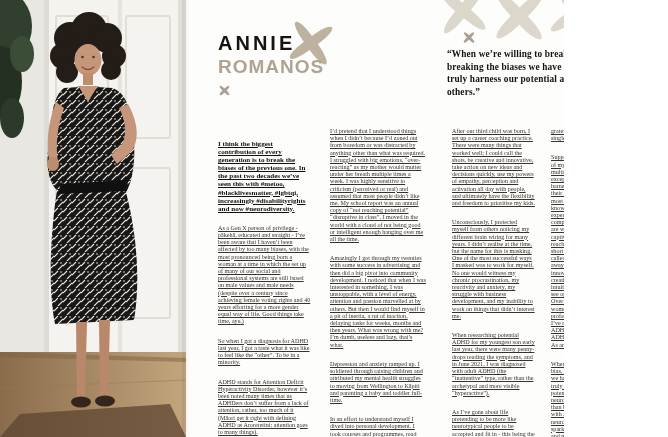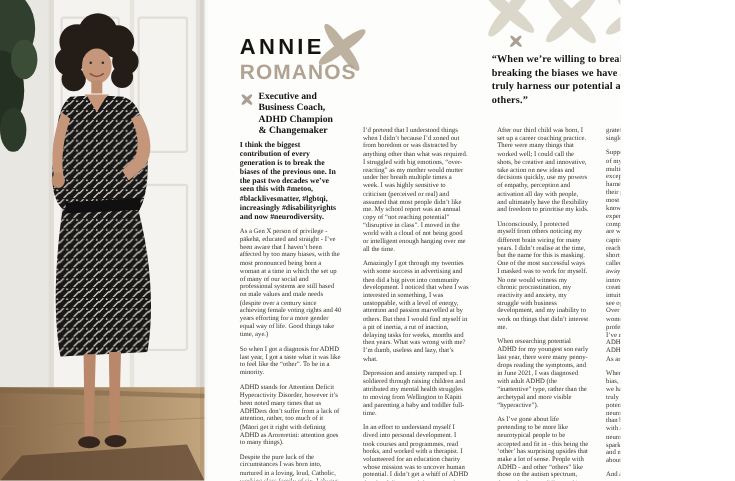--- a/index.html
+++ b/index.html
@@ -30,21 +30,21 @@
         background:currentColor;border-radius:38%/55%;}
   .brushx::before{transform:rotate(46deg) skewX(6deg);}
   .brushx::after{transform:rotate(-44deg) skewX(-6deg);}
 
   
   .quote{position:absolute;left:447px;top:48px;width:218px;text-align:left;font-weight:bold;
          font-size:9.3px;line-height:12.6px;color:#14110e;letter-spacing:.15px;}
 
   
   .col{position:absolute;top:116px;font-size:6.1px;line-height:7.2px;color:#38322b;}
-  .col p{margin:0 0 6px 0;}
+  .col p{margin:12px 0 6px 0;text-decoration:underline;}
   #col1{left:218px;width:93px;top:128px;}
   #col1 .intro{font-weight:bold;font-size:7.1px;line-height:8.1px;color:#14110e;margin-bottom:7px;}
   #col2{left:330px;width:96px;}
   #col3{left:452px;width:83px;}
   #col4{left:551px;width:90px;}
 
   
   .photo-edge{position:absolute;left:182px;top:0;width:8px;height:437px;
         background:linear-gradient(90deg,rgba(0,0,0,.07),rgba(0,0,0,0));}
 </style>
@@ -132,24 +132,20 @@
   <div class="brushx" style="left:437px;top:-16px;width:52px;height:52px;transform:rotate(-6deg);"></div>
   <div class="brushx" style="left:491px;top:-12px;width:56px;height:56px;"></div>
   <div class="brushx" style="left:549px;top:-14px;width:54px;height:54px;transform:rotate(10deg);"></div>
   <div class="brushx" style="left:614px;top:-10px;width:60px;height:60px;color:#c4bbaa;transform:rotate(-8deg);"></div>
   <div class="xicon" style="left:462px;top:31px;width:14px;height:14px;"></div>
   <div class="xicon" style="left:618px;top:89px;width:17px;height:17px;color:#b5ab9c;"></div>
 
   <div class="name-first">ANNIE</div>
   <div class="name-last">ROMANOS</div>
   <div class="xicon" style="left:218px;top:84px;width:13px;height:13px;"></div>
-  <div class="role">Executive and
-Business Coach,
-ADHD Champion
-&amp; Changemaker</div>
 
   <div class="quote">“When we’re willing to break the bias, including breaking the biases we have about ourselves, we can truly harness our potential and the potential in others.”</div>
 
   <div class="col" id="col1">
     <p class="intro">I think the biggest contribution of every generation is to break the biases of the previous one. In the past two decades we’ve seen this with #metoo, #blacklivesmatter, #lgbtqi, increasingly #disabilityrights and now #neurodiversity.</p>
     <p>As a Gen X person of privilege - pākehā, educated and straight - I’ve been aware that I haven’t been affected by too many biases, with the most pronounced being born a woman at a time in which the set up of many of our social and professional systems are still based on male values and male needs (despite over a century since achieving female voting rights and 40 years efforting for a more gender equal way of life. Good things take time, aye.)</p>
     <p>So when I got a diagnosis for ADHD last year, I got a taste what it was like to feel like the “other”. To be in a minority.</p>
     <p>ADHD stands for Attention Deficit Hyperactivity Disorder, however it’s been noted many times that us ADHDers don’t suffer from a lack of attention, rather, too much of it (Māori get it right with defining ADHD as Aroreretini: attention goes to many things).</p>
     <p>Despite the pure luck of the circumstances I was born into, nurtured in a loving, loud, Catholic, working class family of six, I always felt different growing up, didn’t know why, and hid my shame around this.</p>
   </div>

